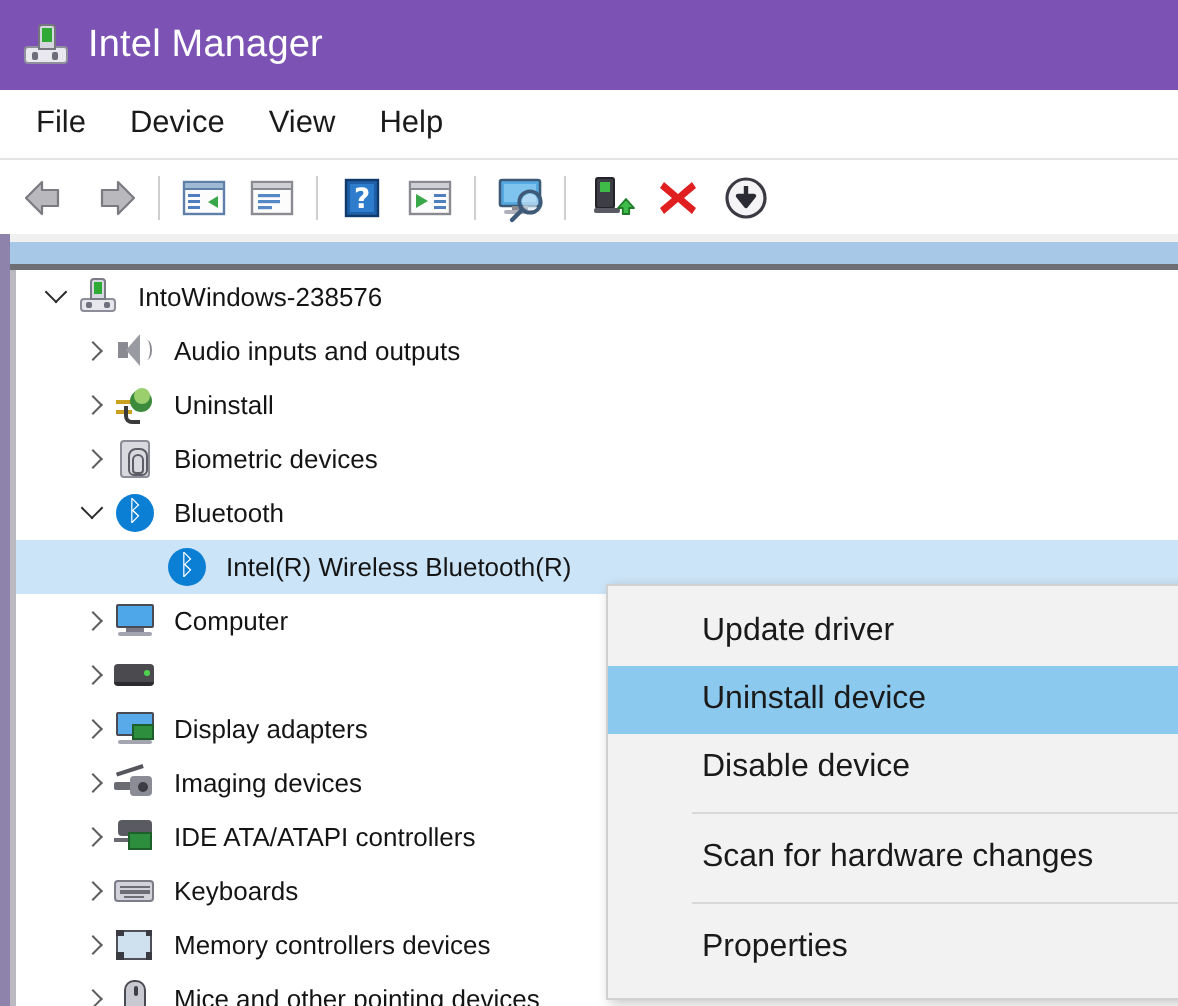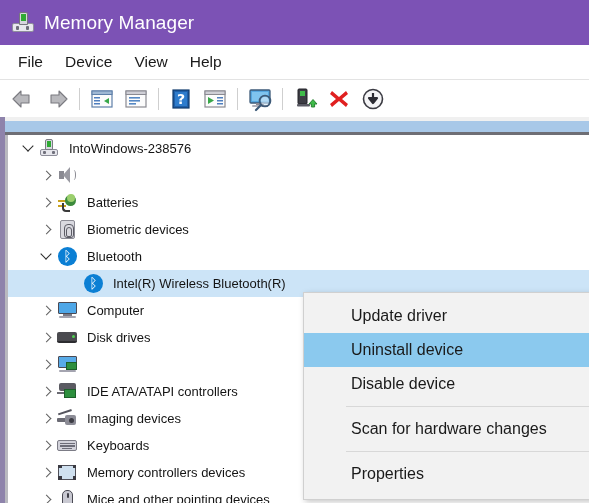--- a/index.html
+++ b/index.html
@@ -495,21 +495,21 @@
 <div id="app">
 
   <div class="titlebar">
     <div class="titlebar-icon">
       <div class="tb-ico-base"></div>
       <div class="tb-ico-dot1"></div>
       <div class="tb-ico-dot2"></div>
       <div class="tb-ico-head"></div>
       <div class="tb-ico-screen"></div>
     </div>
-    <div class="titlebar-text">Memory Manager</div>
+    <div class="titlebar-text">Intel Manager</div>
   </div>
 
   <div class="menubar">
     <div class="menubar-item">File</div>
     <div class="menubar-item">Device</div>
     <div class="menubar-item">View</div>
     <div class="menubar-item">Help</div>
   </div>
 
   <div class="toolbar">
@@ -634,34 +634,35 @@
 
     <div class="tree-row indent-1">
       <div class="chev chev-right"></div>
       <div class="tico">
         <div class="ic-speaker">
             <div class="bx"></div>
             <div class="cn"></div>
             <div class="w1"></div>
           </div>
       </div>
+      <div class="tlabel">Audio inputs and outputs</div>
     </div>
 
     <div class="tree-row indent-1">
       <div class="chev chev-right"></div>
       <div class="tico">
         <div class="ic-batt">
             <div class="prong1"></div>
             <div class="prong2"></div>
             <div class="pl"></div>
             <div class="pl2"></div>
             <div class="cord"></div>
           </div>
       </div>
-      <div class="tlabel">Batteries</div>
+      <div class="tlabel">Uninstall</div>
     </div>
 
     <div class="tree-row indent-1">
       <div class="chev chev-right"></div>
       <div class="tico">
         <div class="ic-bio">
             <div class="fp"></div>
             <div class="fp2"></div>
           </div>
       </div>
@@ -701,57 +702,57 @@
     </div>
 
     <div class="tree-row indent-1">
       <div class="chev chev-right"></div>
       <div class="tico">
         <div class="ic-disk">
             <div class="d"></div>
             <div class="led"></div>
           </div>
       </div>
-      <div class="tlabel">Disk drives</div>
     </div>
 
     <div class="tree-row indent-1">
       <div class="chev chev-right"></div>
       <div class="tico">
         <div class="ic-display">
             <div class="scr"></div>
             <div class="card"></div>
             <div class="base"></div>
           </div>
       </div>
-    </div>
-
-    <div class="tree-row indent-1">
-      <div class="chev chev-right"></div>
-      <div class="tico">
-        <div class="ic-ide">
-            <div class="top"></div>
-            <div class="ln"></div>
-            <div class="card"></div>
-          </div>
-      </div>
-      <div class="tlabel">IDE ATA/ATAPI controllers</div>
+      <div class="tlabel">Display adapters</div>
     </div>
 
     <div class="tree-row indent-1">
       <div class="chev chev-right"></div>
       <div class="tico">
         <div class="ic-imaging">
             <div class="arm"></div>
             <div class="bar"></div>
             <div class="cam"></div>
             <div class="lens"></div>
           </div>
       </div>
       <div class="tlabel">Imaging devices</div>
+    </div>
+
+    <div class="tree-row indent-1">
+      <div class="chev chev-right"></div>
+      <div class="tico">
+        <div class="ic-ide">
+            <div class="top"></div>
+            <div class="ln"></div>
+            <div class="card"></div>
+          </div>
+      </div>
+      <div class="tlabel">IDE ATA/ATAPI controllers</div>
     </div>
 
     <div class="tree-row indent-1">
       <div class="chev chev-right"></div>
       <div class="tico">
         <div class="ic-kbd">
             <div class="r1"></div>
             <div class="r2"></div>
             <div class="r3"></div>
           </div>

